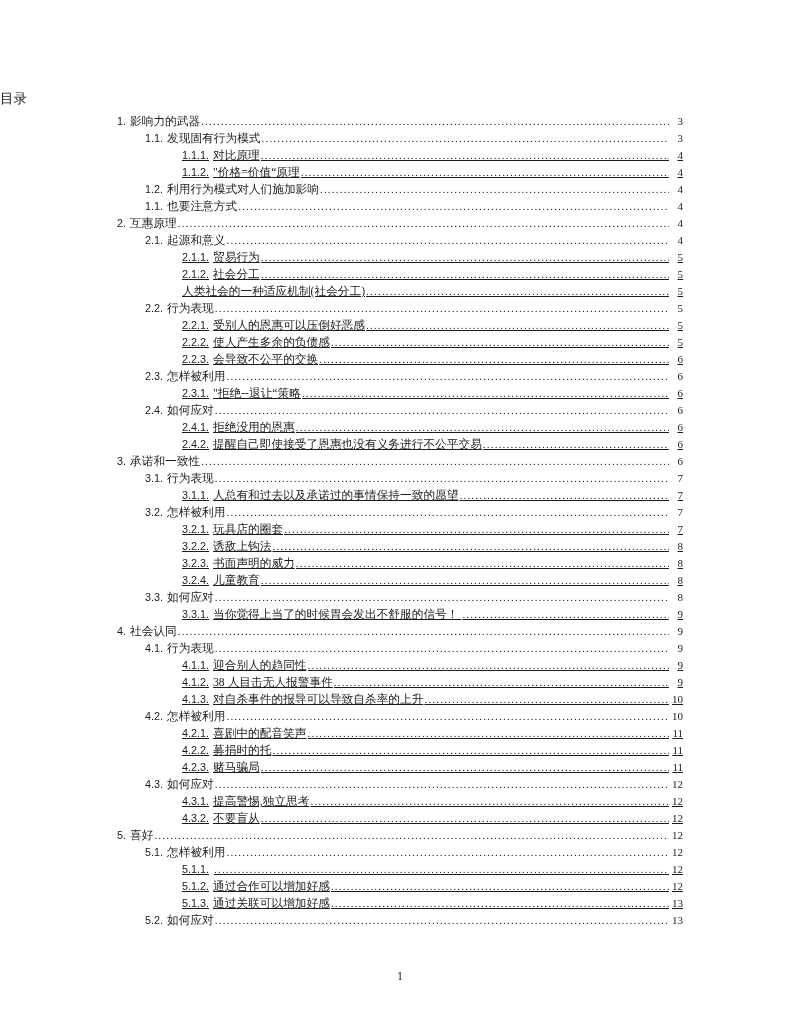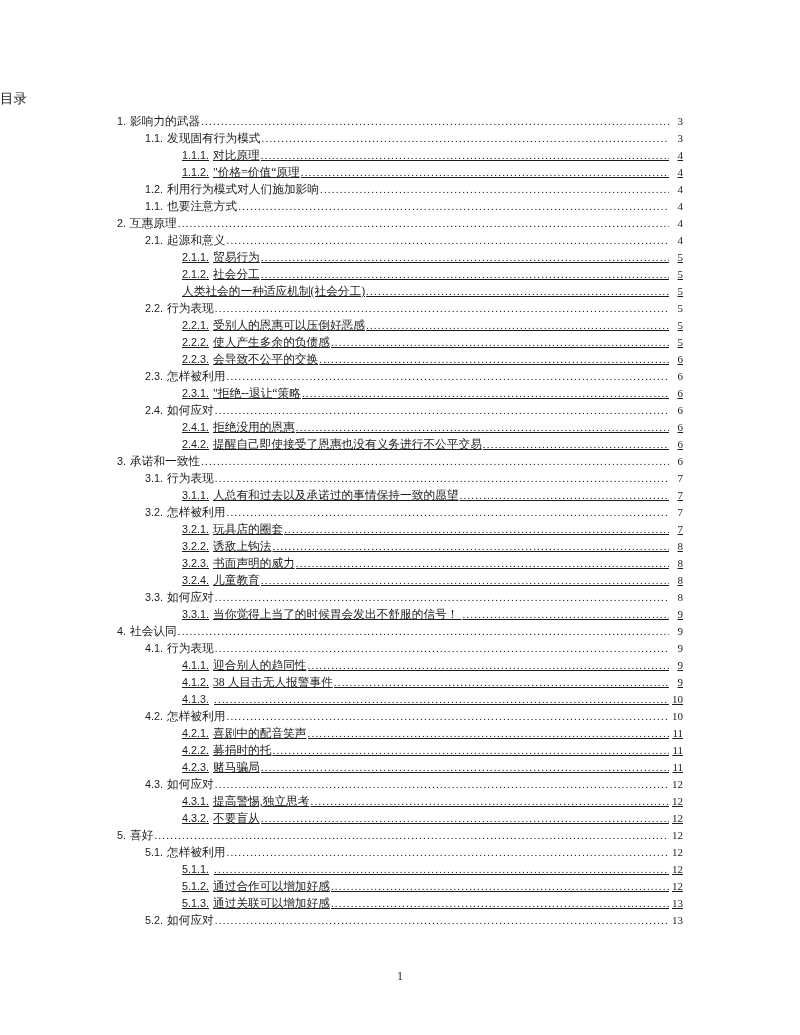--- a/index.html
+++ b/index.html
@@ -286,20 +286,21 @@
     <span class="pg">9</span>
   </div>
       <div class="toc-line lv3">
     <span class="num">4.1.2.</span>
     <span class="txt">38 人目击无人报警事件</span>
     <span class="leader"></span>
     <span class="pg">9</span>
   </div>
       <div class="toc-line lv3">
     <span class="num">4.1.3.</span>
+    <span class="txt">对自杀事件的报导可以导致自杀率的上升</span>
     <span class="leader"></span>
     <span class="pg">10</span>
   </div>
       <div class="toc-line lv2">
     <span class="num">4.2.</span>
     <span class="txt">怎样被利用</span>
     <span class="leader"></span>
     <span class="pg">10</span>
   </div>
       <div class="toc-line lv3">

